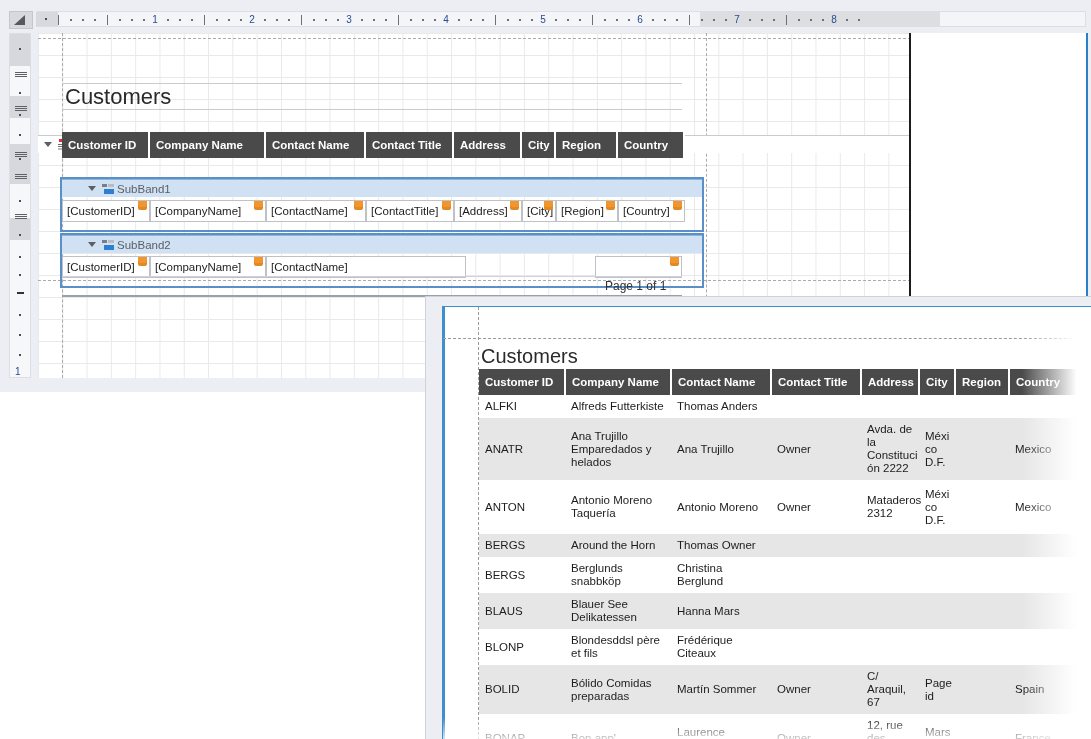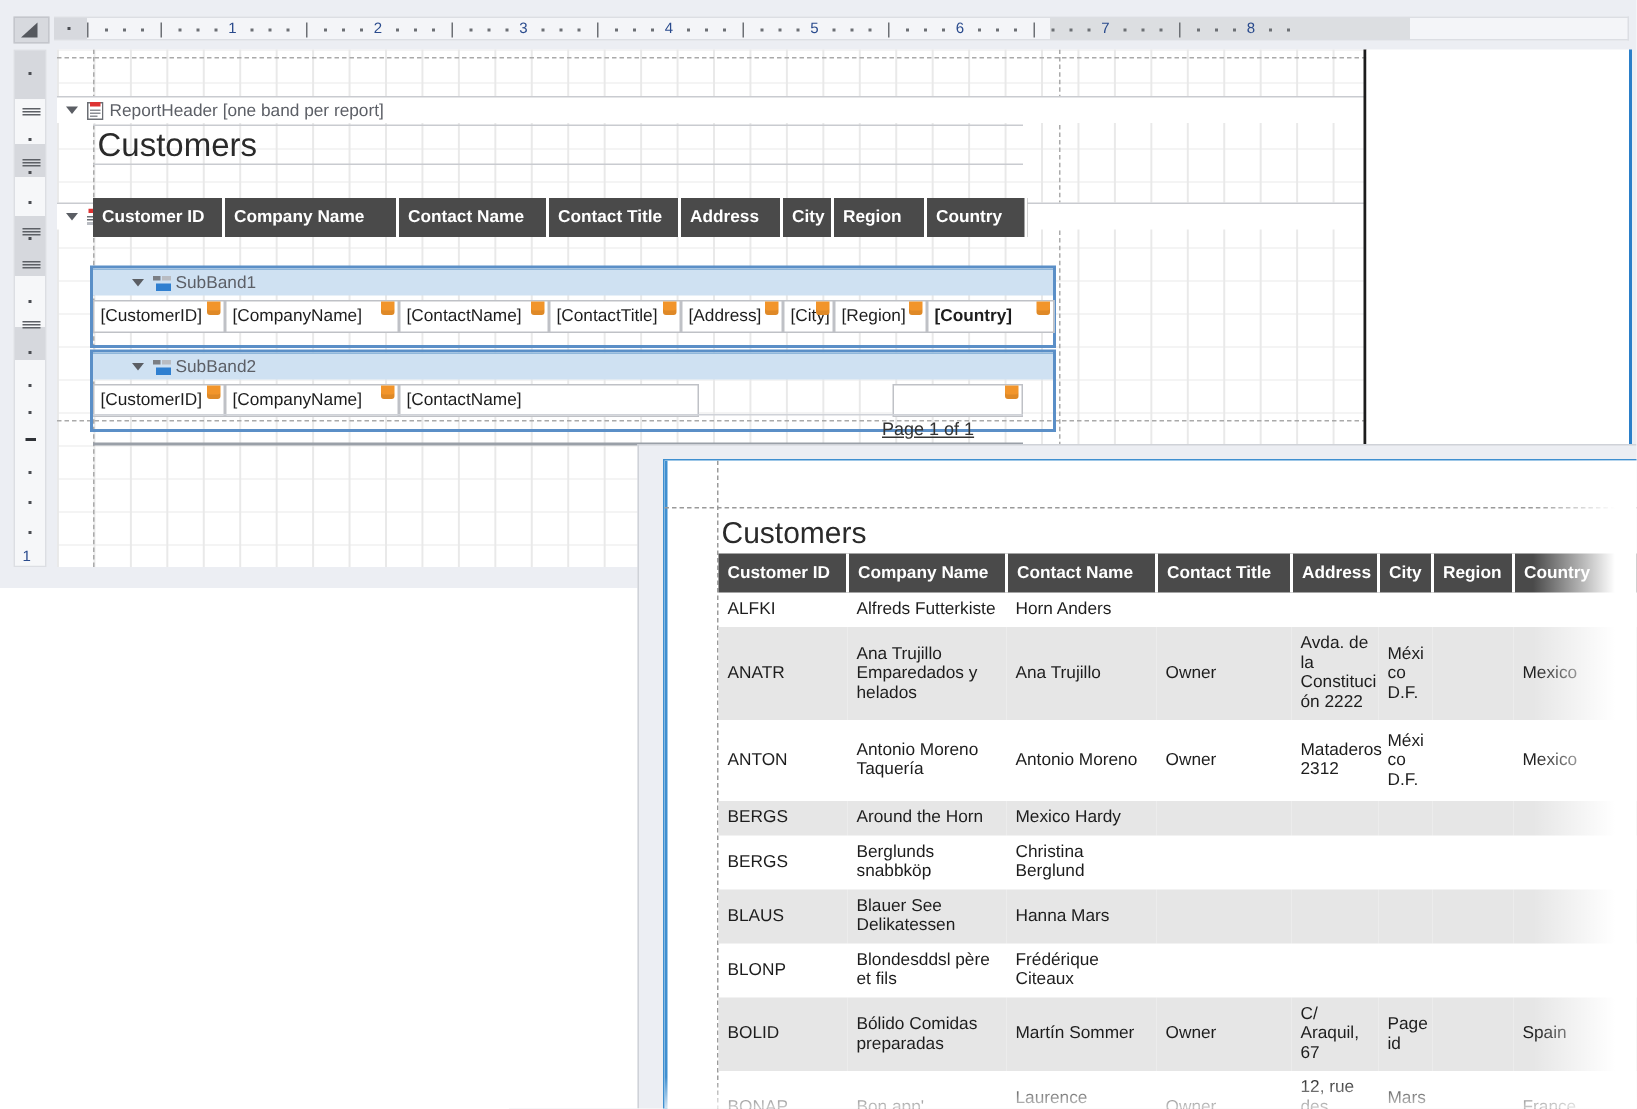--- a/index.html
+++ b/index.html
@@ -346,33 +346,20 @@
       <div class="vnum" style="top: 332px;">1</div>
     </div>
 
   <div class="canvas">
 
     <div class="vguide" style="left:24px;"></div>
     <div class="vguide" style="left:668px;"></div>
     <div class="hguide" style="top:5px;"></div>
     <div class="hguide" style="top:247px;"></div>
 
-    <div class="band-strip" style="top:31px;">
-      <div class="tri"></div>
-      <span class="bicon">
-        <svg width="11" height="12" viewBox="0 0 11 12">
-          <rect x="0.5" y="0.5" width="10" height="11" fill="#fff" stroke="#6b6e74"></rect>
-          <rect x="2" y="0" width="7" height="3" fill="#d33"></rect>
-          <rect x="2" y="5" width="7" height="1" fill="#8b8e94"></rect>
-          <rect x="2" y="7" width="7" height="1" fill="#8b8e94"></rect>
-          <rect x="2" y="9" width="5" height="1" fill="#8b8e94"></rect>
-        </svg>
-      </span>
-      <span>ReportHeader [one band per report]</span>
-    </div>
 
     <div class="report-title" style="left:27px;top:51px;">Customers</div>
     <div class="band-sep" style="left:24px;top:50px;width:620px;"></div>
     <div class="band-sep" style="left:24px;top:76px;width:620px;"></div>
 
     <div class="band-strip" style="top:102px;">
       <div class="tri"></div>
       <span class="bicon">
         <svg width="11" height="12" viewBox="0 0 11 12">
           <rect x="1" y="0" width="7" height="3" fill="#d33"></rect>
@@ -432,21 +419,21 @@
           <span class="dbtag"></span>
         </div>
         <div class="fieldbox" style="width: 34px;">
           <span>[City]</span>
           <span class="dbtag"></span>
         </div>
         <div class="fieldbox" style="width: 62px;">
           <span>[Region]</span>
           <span class="dbtag"></span>
         </div>
-        <div class="fieldbox" style="width: 85px; font-weight: bold;">
+        <div class="fieldbox" style="width: 67px;">
           <span>[Country]</span>
           <span class="dbtag"></span>
         </div>
       </div>
 
     <div class="subband-box" style="left:22px;top:200px;width:644px;height:55px;"></div>
 
     <div class="band-strip sub" style="top:202px;left:24px;right:auto;width:640px;padding-left:26px;">
       <div class="tri"></div>
       <span class="bicon">
@@ -469,21 +456,21 @@
           <span class="dbtag"></span>
         </div>
         <div class="fieldbox" style="width: 200px;">
           <span>[ContactName]</span>
         </div>
       </div>
     <div class="fieldbox" style="position:absolute;left:557px;top:223px;width:87px;height:22px;">
       <span class="dbtag"></span>
     </div>
 
-    <div class="pagefooter-txt" style="left:550px;top:246px;text-decoration:underline;">Page 1 of 1</div>
+    <div class="pagefooter-txt" style="left:567px;top:246px;">Page 1 of 1</div>
     <div class="band-sep" style="left:24px;top:243px;width:620px;background:#cfd2d8;"></div>
     <div class="band-sep" style="left:24px;top:262px;width:620px;background:#9aa0a8;height:2px;"></div>
   </div>
 
   <div class="canvas-dark-edge"></div>
   <div class="canvas-right-pane"></div>
   <div class="canvas-blue-edge"></div>
 </div>
 
 <div id="preview">
@@ -514,21 +501,21 @@
             <th>Address</th>
             <th>City</th>
             <th>Region</th>
             <th>Country</th>
           </tr>
       </thead>
       <tbody id="pv-body">
           <tr style="height: 22px;">
             <td>ALFKI</td>
             <td>Alfreds Futterkiste</td>
-            <td>Horn Anders</td>
+            <td>Thomas Anders</td>
             <td></td>
             <td></td>
             <td></td>
             <td></td>
             <td></td>
           </tr>
           <tr class="alt" style="height: 54px;">
             <td>ANATR</td>
             <td>Ana Trujillo Emparedados y helados</td>
             <td>Ana Trujillo</td>
@@ -544,21 +531,21 @@
             <td>Antonio Moreno</td>
             <td>Owner</td>
             <td>Mataderos 2312</td>
             <td>Méxi co D.F.</td>
             <td></td>
             <td>Mexico</td>
           </tr>
           <tr class="alt" style="height: 22px;">
             <td>BERGS</td>
             <td>Around the Horn</td>
-            <td>Mexico Hardy</td>
+            <td>Thomas Owner</td>
             <td></td>
             <td></td>
             <td></td>
             <td></td>
             <td></td>
           </tr>
           <tr style="height: 28px;">
             <td>BERGS</td>
             <td>Berglunds snabbköp</td>
             <td>Christina Berglund</td>

